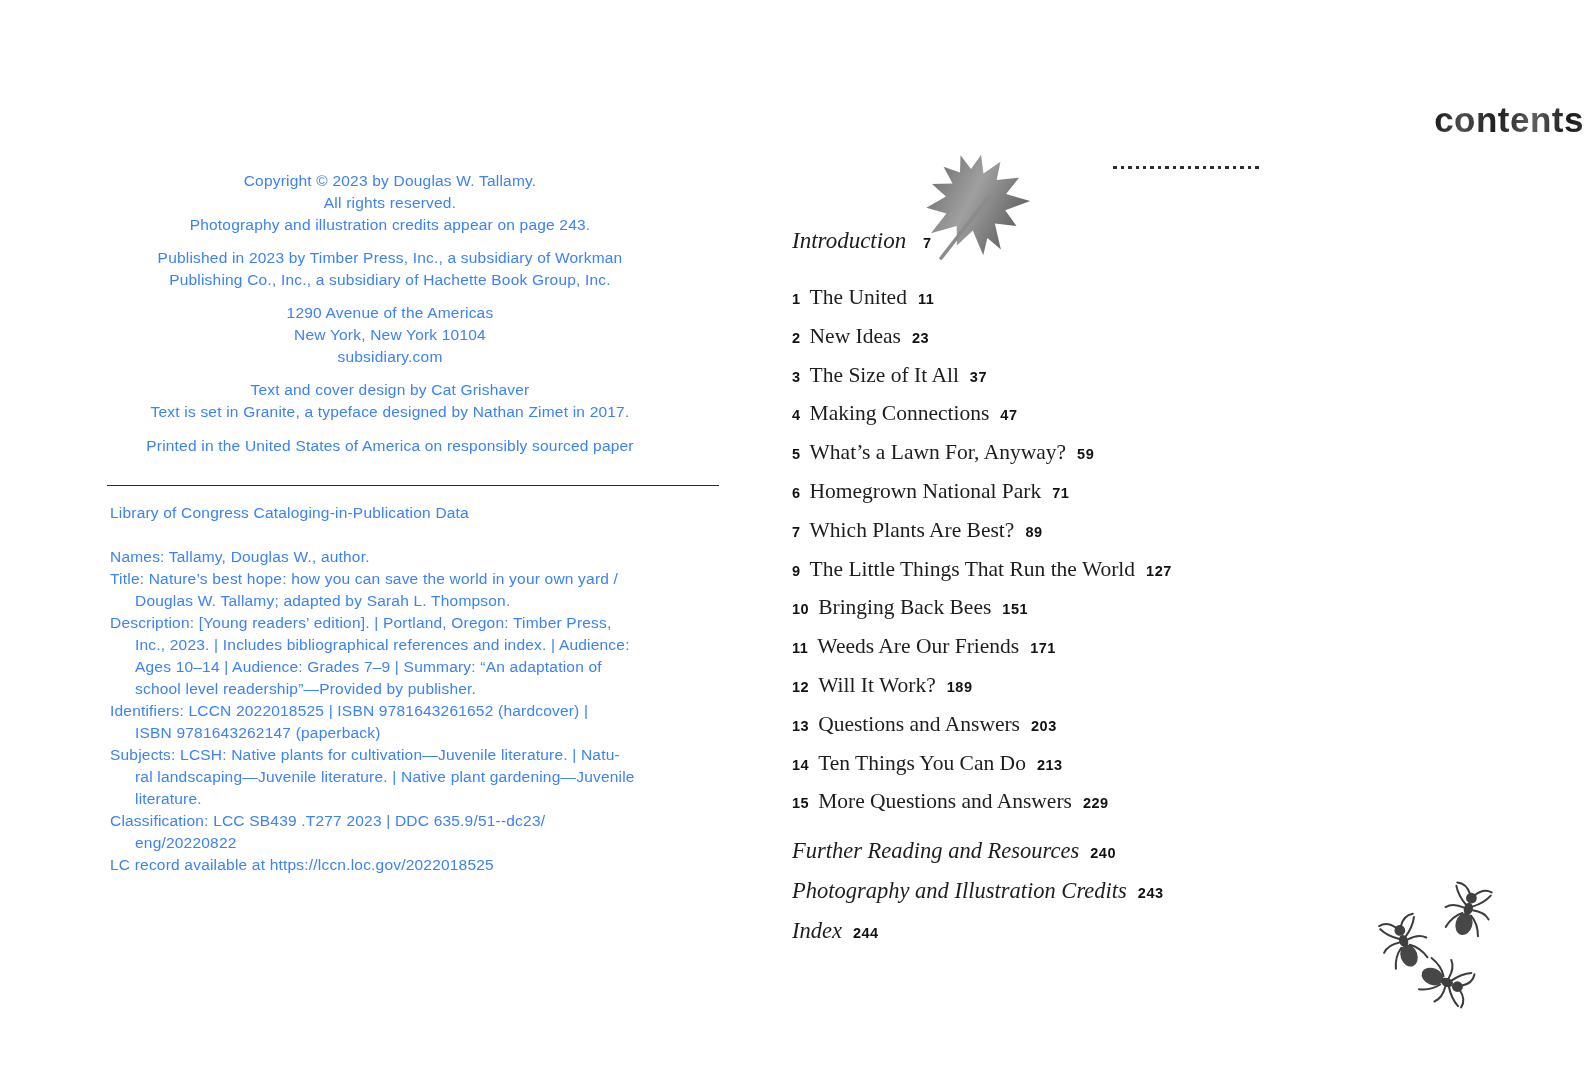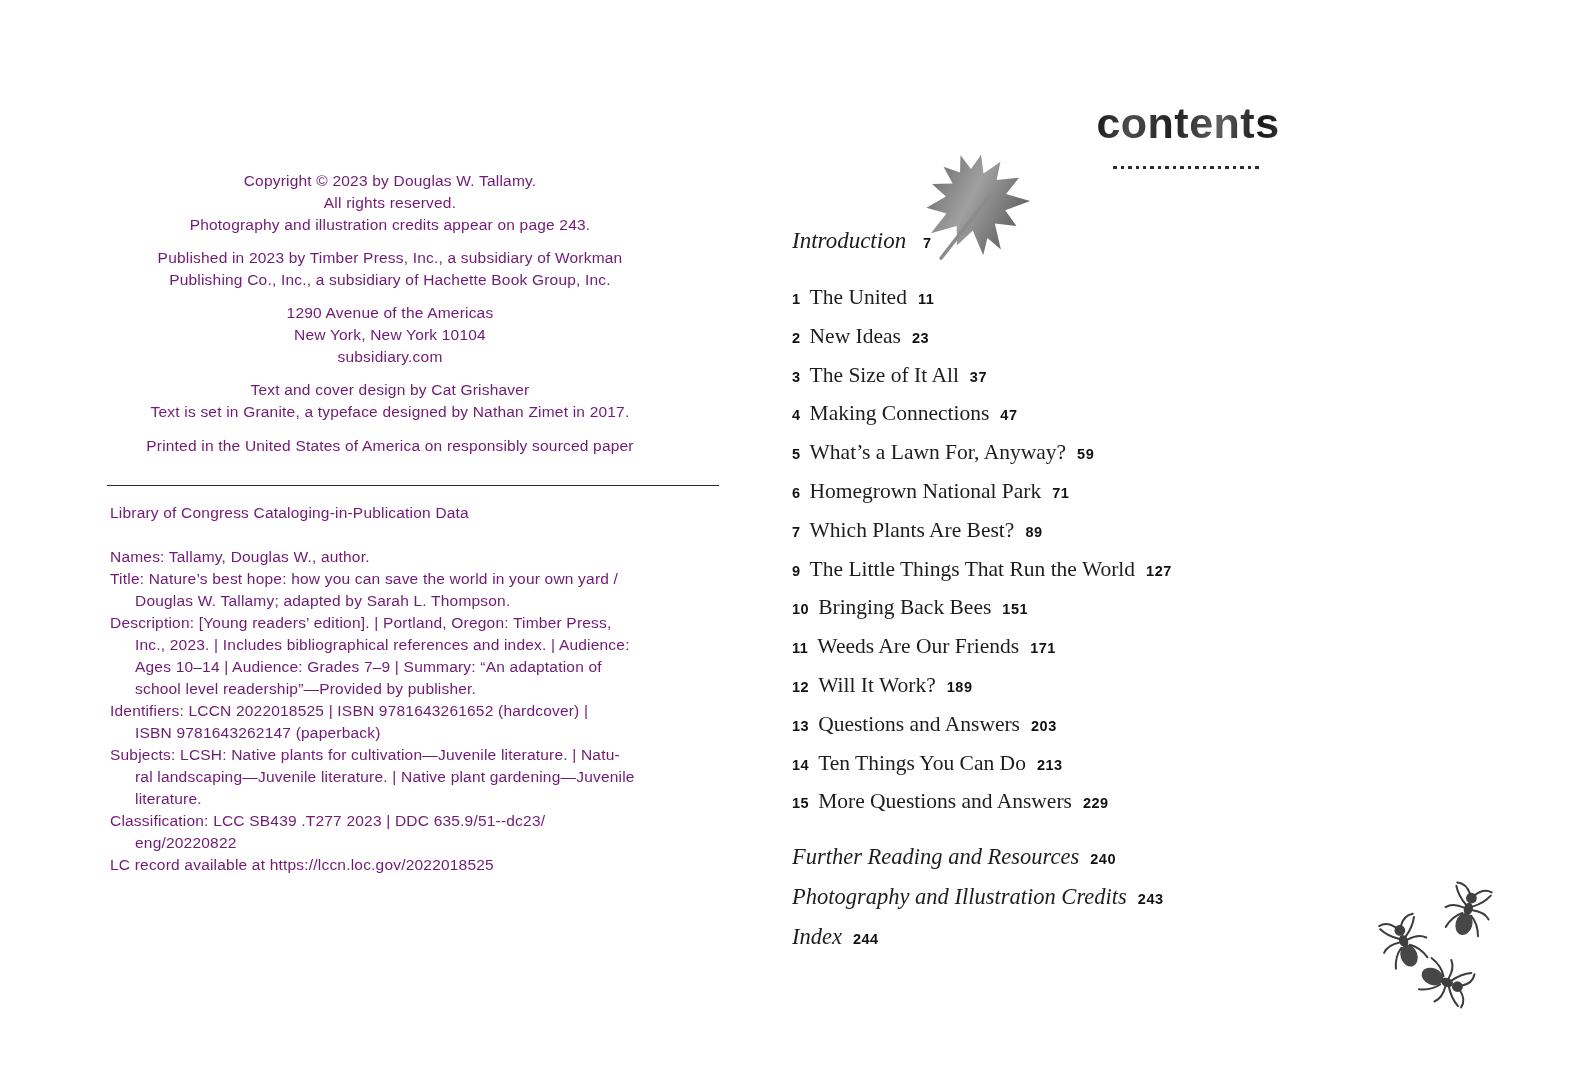--- a/index.html
+++ b/index.html
@@ -11,21 +11,21 @@
     overflow: hidden;
   }
   .spread { position: relative; width: 1584px; height: 1072px; background: #fff; }
 
   
   .page-left {
     position: absolute; left: 0; top: 0; width: 792px; height: 1072px;
   }
   .left-col {
     position: absolute; left: 110px; top: 170px; width: 560px;
-    color: #701a75; font-size: 15.5px; line-height: 22px; letter-spacing: 0.2px;
+    color: #3b82f6; font-size: 15.5px; line-height: 22px; letter-spacing: 0.2px;
   }
   .cblock { text-align: center; margin: 0 0 11px 0; }
   .cblock .tline { white-space: nowrap; }
   .printed-line { text-align: center; margin-top: 12px; white-space: nowrap; }
   .rule {
     border: none; border-top: 1.5px solid #2a2a2a;
     width: 612px; margin: 28px 0 0 -3px;
   }
   .lc-heading { margin-top: 16px; text-align: left; }
   .lc-block { margin-top: 22px; text-align: left; }
@@ -34,23 +34,23 @@
   .italic { font-style: italic; }
   .catalog-line { text-align: center; margin-top: 27px; white-space: nowrap; }
 
   
   .page-right {
     position: absolute; left: 792px; top: 0; width: 792px; height: 1072px;
     color: #1d1d1d;
   }
   .contents-title {
     position: absolute; left: 0; width: 100%; top: 102px;
-    text-align: center;
+    text-align: right;
     font-family: "Liberation Sans", sans-serif;
-    font-weight: 700; font-size: 43px; line-height: 1; letter-spacing: 0.5px;
+    font-weight: 700; font-size: 35px; line-height: 1; letter-spacing: 0.5px;
     margin: 0;
   }
   .contents-title span { color: #222; }
   @supports ((-webkit-background-clip: text) or (background-clip: text)) {
     .contents-title span {
       background: linear-gradient(100deg,#141414 0%,#4e4e4e 20%,#1e1e1e 42%,#606060 66%,#191919 88%,#333 100%);
       -webkit-background-clip: text; background-clip: text;
       color: transparent;
     }
   }
@@ -60,21 +60,21 @@
     background: repeating-linear-gradient(90deg, #2e2e2e 0 3.5px, transparent 3.5px 7.5px);
   }
   .leaf-art { position: absolute; left: 110px; top: 148px; width: 150px; height: 116px; }
 
   .toc { position: absolute; left: 0; top: 222px; width: 100%; text-align: left; }
   .toc-row {
     font-family: "Liberation Serif", serif;
     font-size: 21.5px; line-height: 36.8px; white-space: nowrap;
   }
   .intro-row { font-style: italic; font-size: 23px; line-height: 37px; margin-bottom: 17px; }
-  .end-rows { margin-top: 16px; }
+  .end-rows { margin-top: 10px; }
   .end-row { font-style: italic; font-size: 22.5px; line-height: 37px; }
   .toc-num, .toc-page {
     font-family: "Liberation Sans", sans-serif;
     font-style: normal; font-weight: 700; font-size: 14.5px;
     color: #111; letter-spacing: 0.5px;
   }
   .toc-num { margin-right: 9px; }
   .toc-page { margin-left: 11px; }
 
   .ants-art { position: absolute; left: 1368px; top: 866px; width: 160px; height: 170px; }

